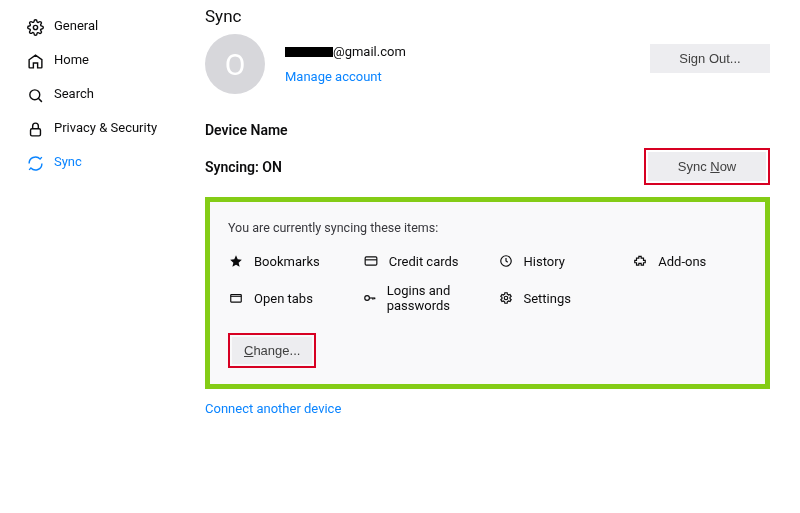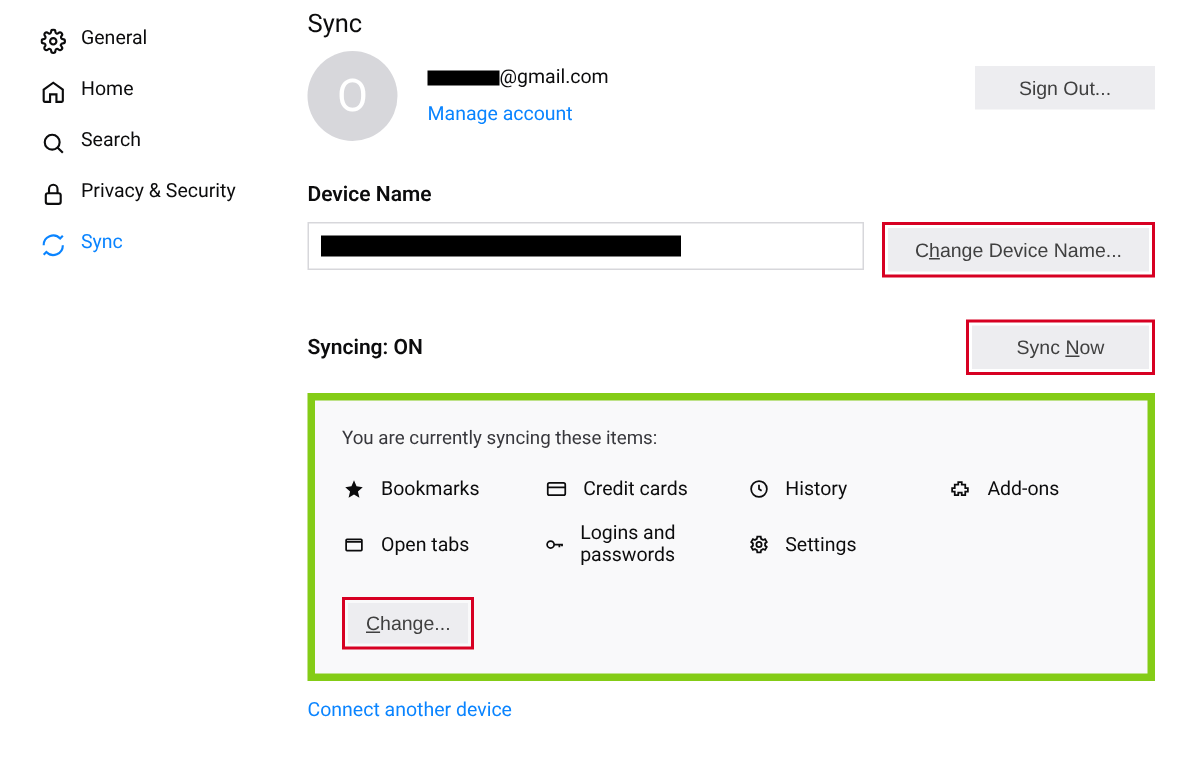--- a/index.html
+++ b/index.html
@@ -254,28 +254,20 @@
           <span>@gmail.com</span>
         </div>
         <div>
           <a class="link">Manage account</a>
         </div>
       </div>
       <button class="btn btn-signout">Sign Out...</button>
     </div>
 
     <h2 class="section-heading">Device Name</h2>
-    <div class="device-row">
-      <div class="device-field">
-        <span class="redacted-long"></span>
-      </div>
-      <span class="red-outline">
-        <button class="btn">C<span class="u">h</span>ange Device Name...</button>
-      </span>
-    </div>
 
     <div class="syncing-row">
       <h2 class="section-heading" style="margin:0">Syncing: ON</h2>
       <span class="red-outline">
         <button class="btn">Sync <span class="u">N</span>ow</button>
       </span>
     </div>
 
     <div class="sync-panel">
       <p class="sync-panel-intro">You are currently syncing these items:</p>

